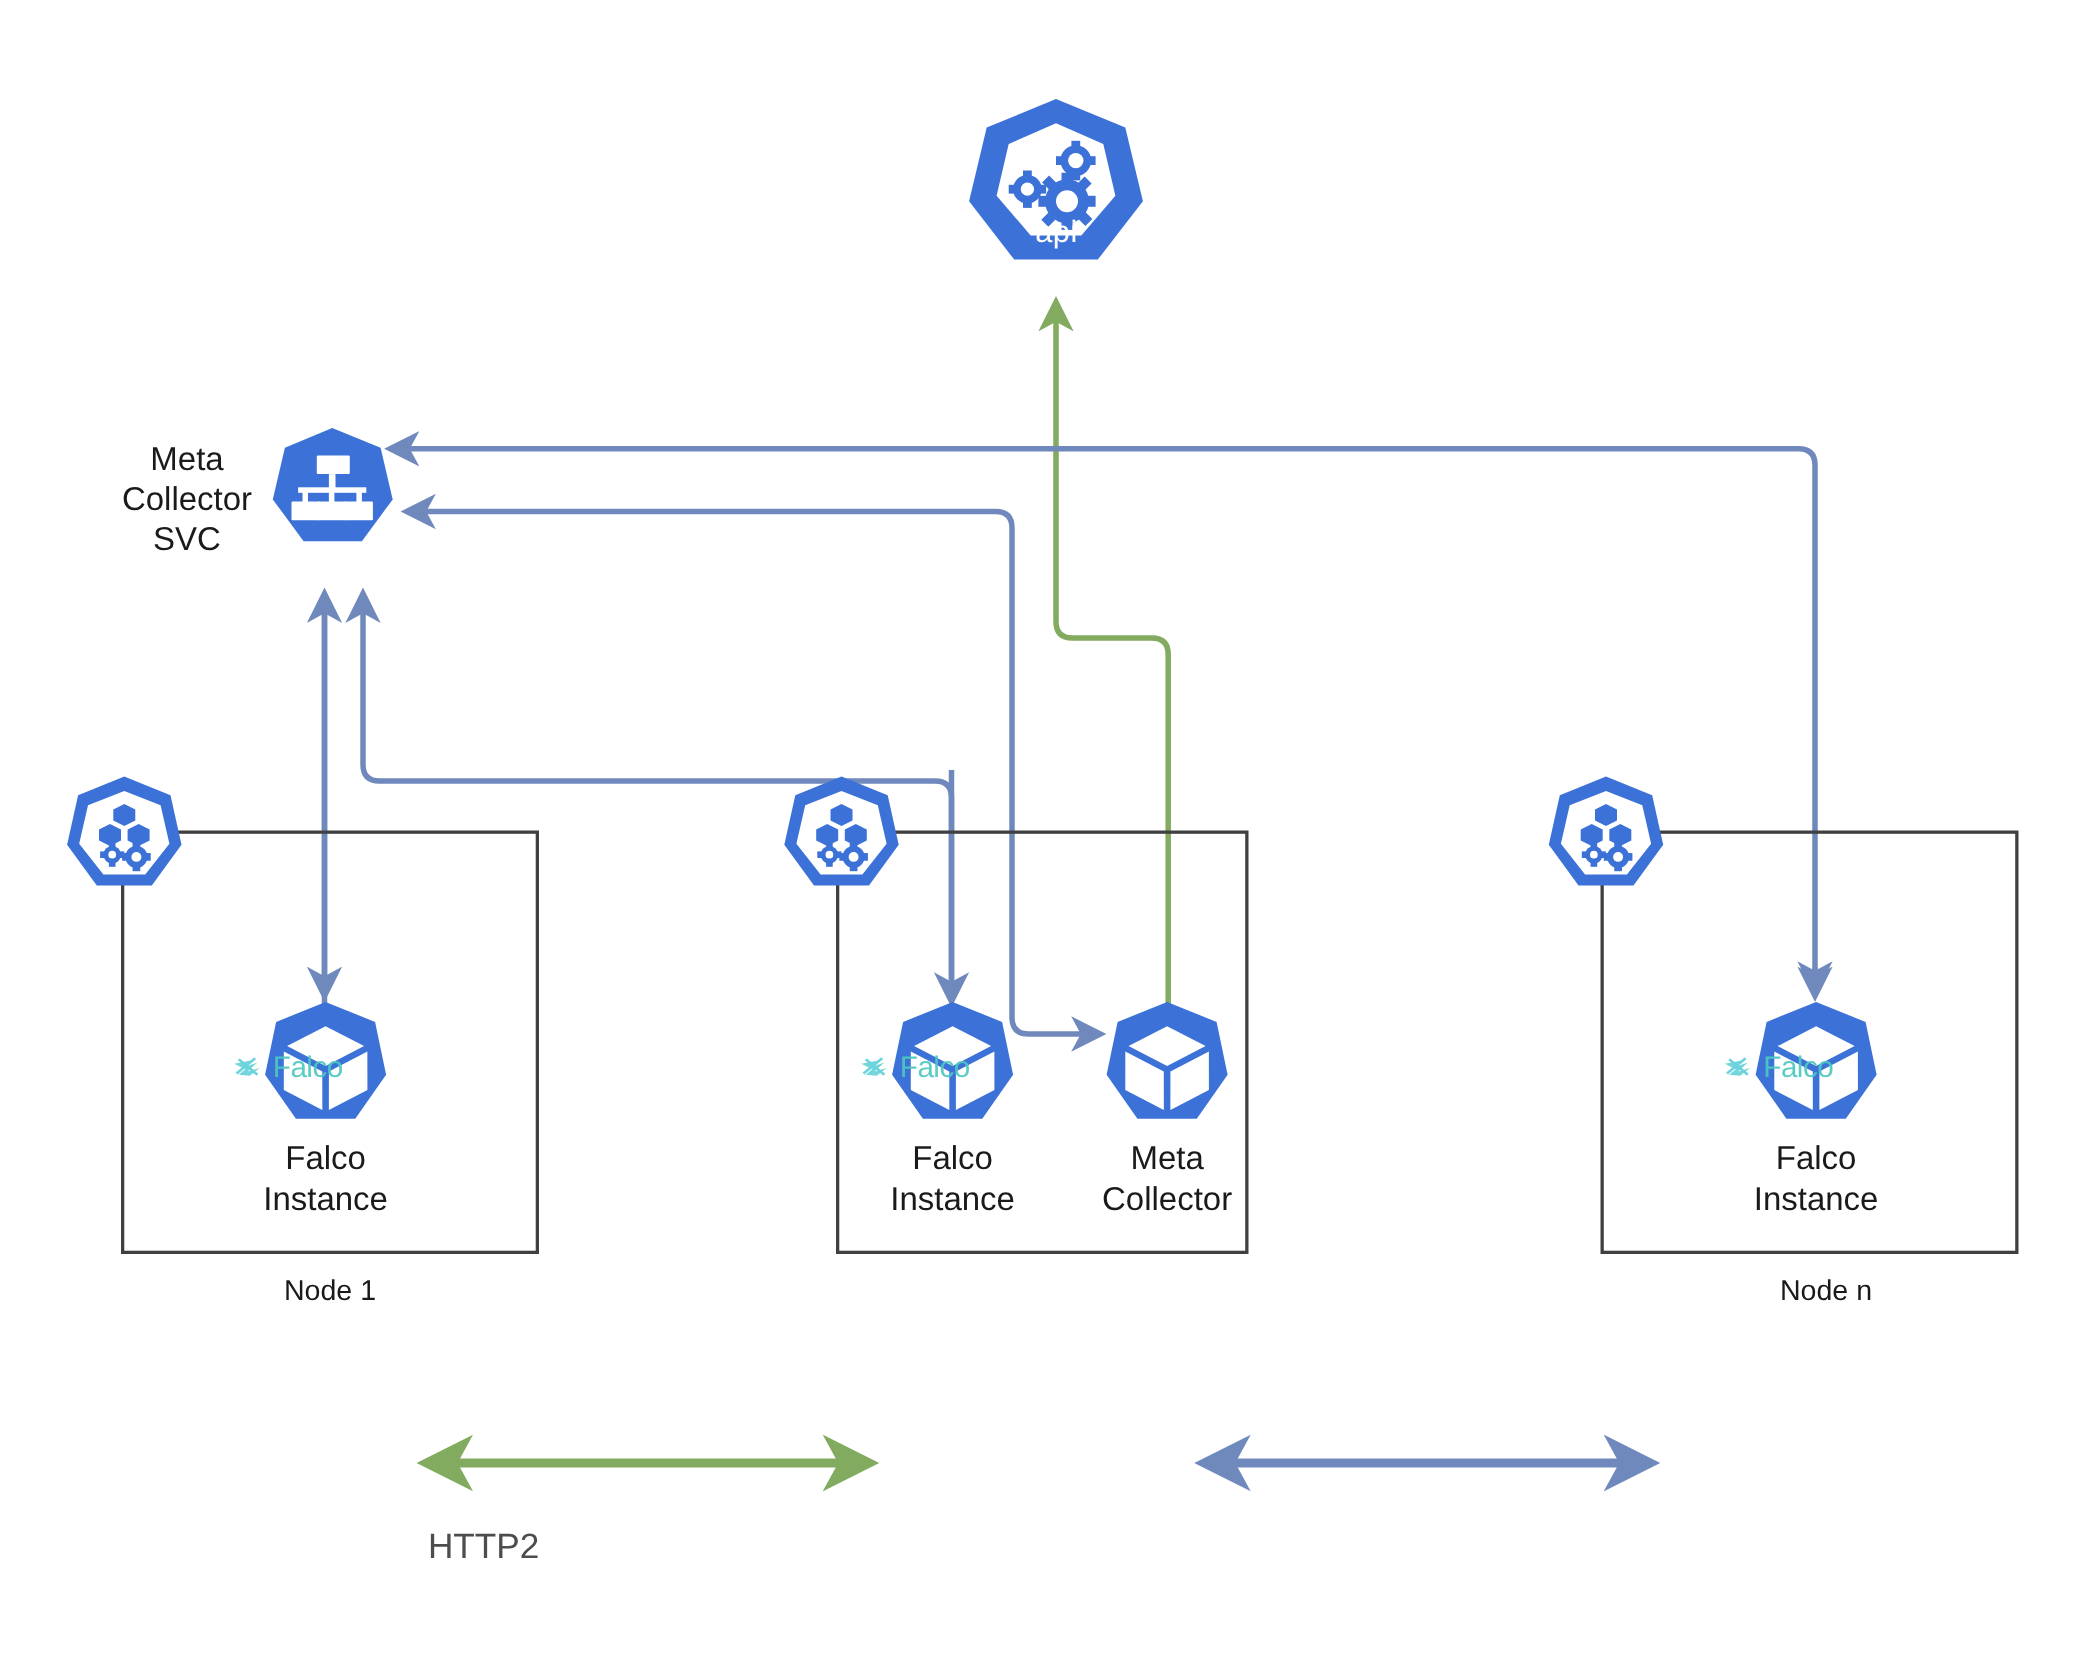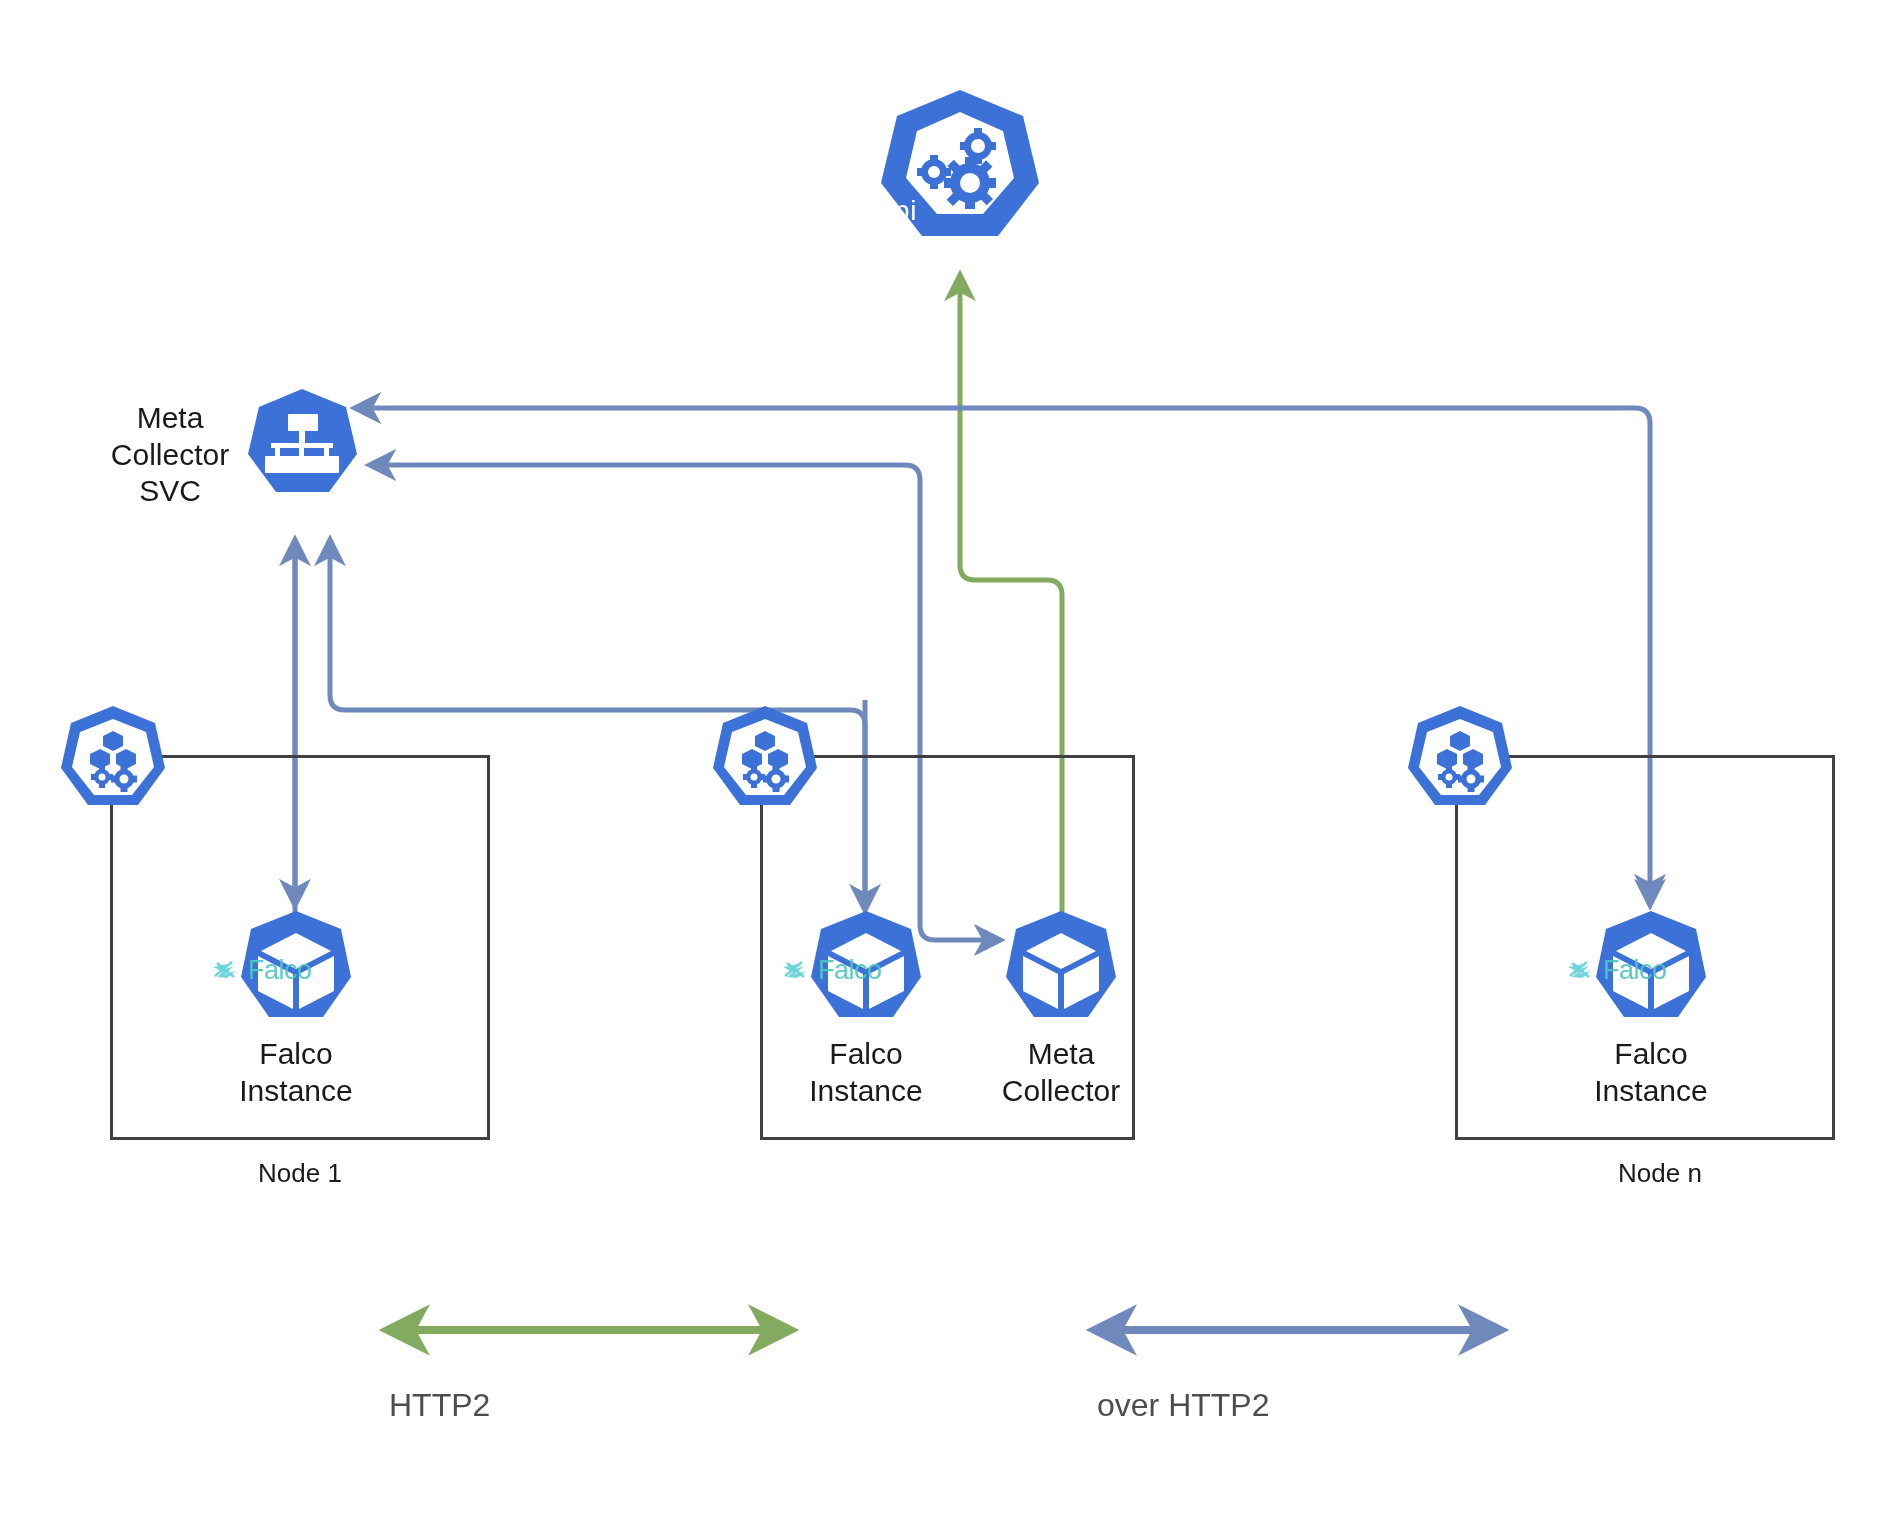--- a/index.html
+++ b/index.html
@@ -52,20 +52,21 @@
     line-height: 1.22;
   }
   .legend-label {
     position: absolute;
     font-size: 32px;
     color: #4d4d4d;
     line-height: 1.25;
   }
   .api-text {
     position: absolute;
+    text-align: center;
     font-size: 28px;
     color: #ffffff;
     letter-spacing: 0.5px;
   }
   .icon-wrap {
     position: absolute;
   }
   .falco-mark {
     position: absolute;
     display: flex;
@@ -338,16 +339,15 @@
 
   <svg class="layer" viewBox="0 0 1900 1518">
     <path d="M 388,1330 L 790,1330" fill="none" stroke="#82ab5f" stroke-width="8" marker-start="url(#ah-green-start)" marker-end="url(#ah-green)"></path>
     <path d="M 1095,1330 L 1500,1330" fill="none" stroke="#7089bd" stroke-width="8" marker-start="url(#ah-blue-start)" marker-end="url(#ah-blue)"></path>
   </svg>
 
   <div class="legend-label" style="left:389px; top:1385px; width:400px;">
     <div>HTTP2</div>
   </div>
   <div class="legend-label" style="left:1097px; top:1385px; width:400px;">
-    <div>over HTTP2</div>
   </div>
 
 </div>
 
 </body></html>

